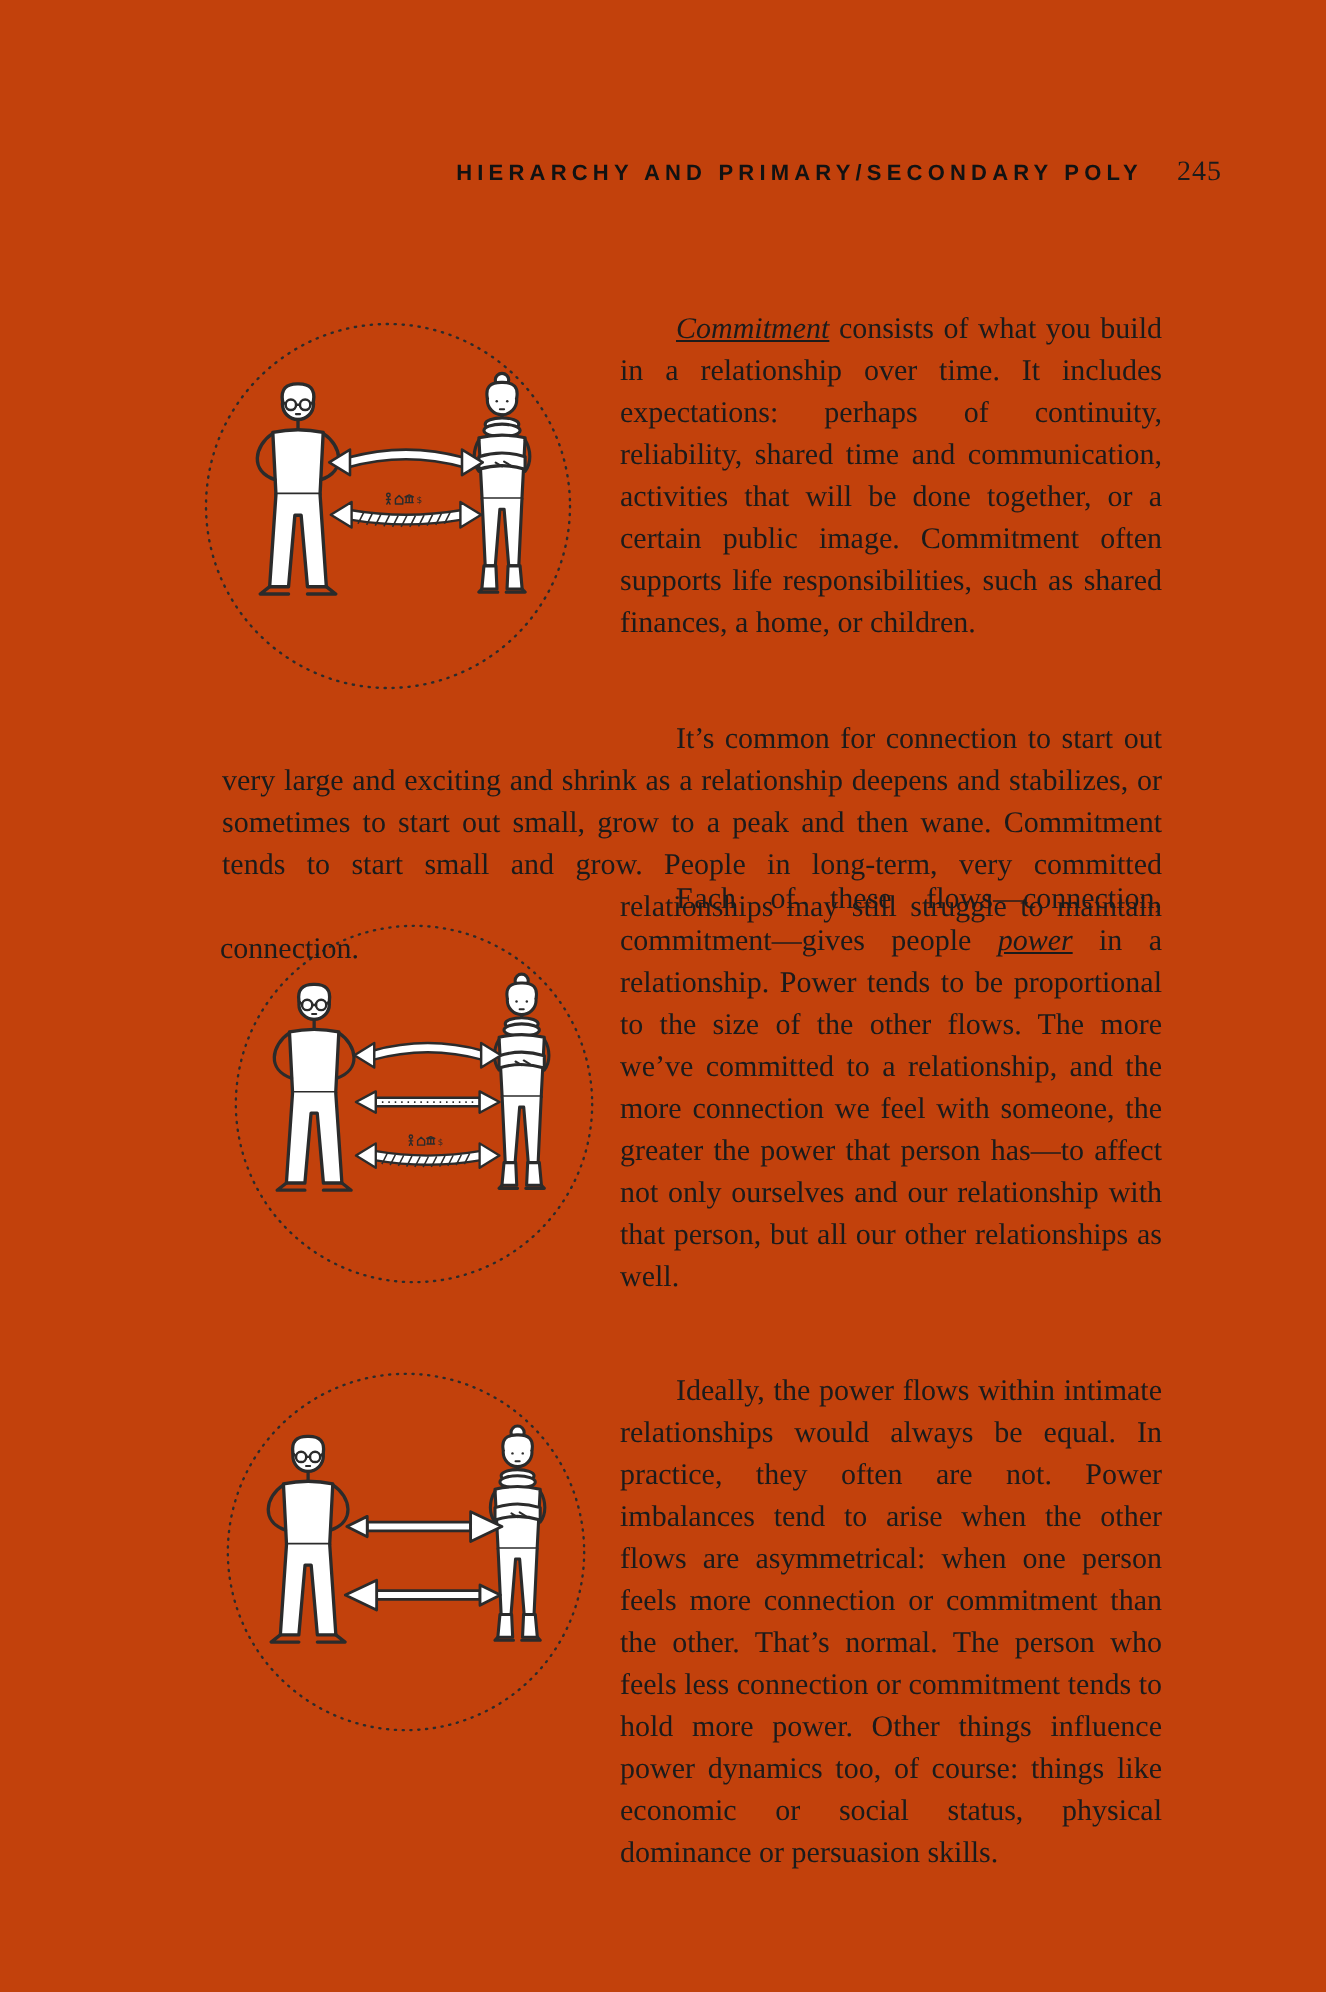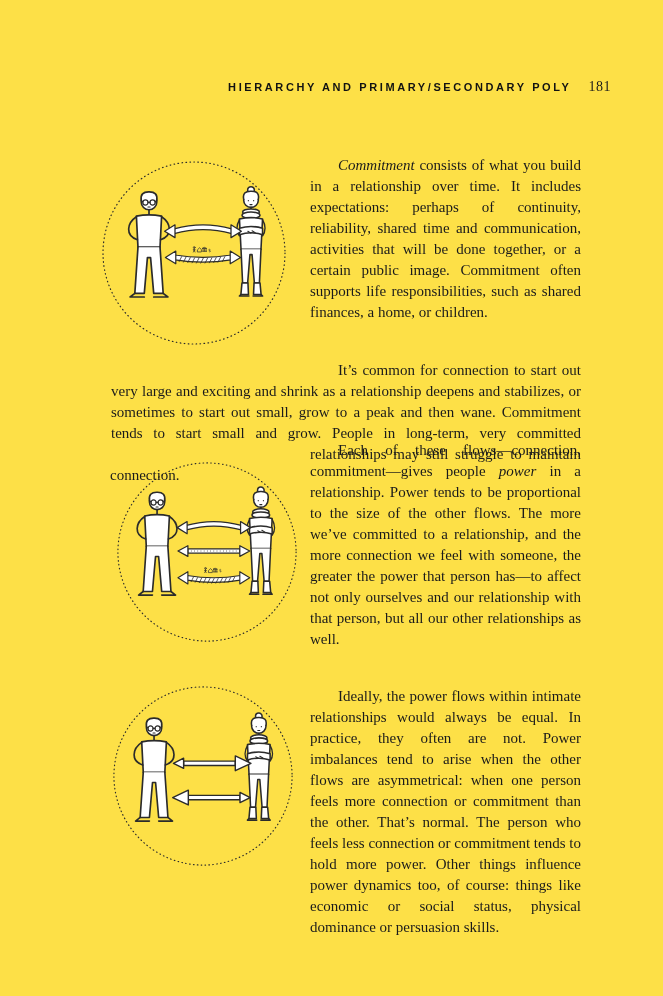--- a/index.html
+++ b/index.html
@@ -3,40 +3,40 @@
 <meta charset="utf-8">
 <style>
   html,body { margin:0; padding:0; }
   body {
     width:663px; height:996px; position:relative;
     background:#ffffff;
     font-family:"Liberation Serif", serif;
     color:#1b1b1b;
     overflow:hidden;
   }
-  .page { position:absolute; inset:0; background:#fde047; outline:1px solid #efefef; }
+  .page { position:absolute; inset:0; background:#c2410c; outline:1px solid #efefef; }
 
   .running-header {
     position:absolute; top:79px; right:52px;
     display:flex; align-items:baseline; gap:17px;
   }
   .header-title {
     font-family:"Liberation Sans", sans-serif;
     font-weight:bold; font-size:11px; letter-spacing:2.6px;
     color:#121212; white-space:nowrap;
   }
   .page-num { font-size:14px; letter-spacing:0.5px; color:#1b1b1b; }
 
   .para {
     position:absolute; margin:0;
     font-size:15px; line-height:21px;
     text-align:justify; color:#1b1b1b;
   }
   .indent { text-indent:28px; }
-  .it { font-style:italic; }
+  .it { font-style:italic;text-decoration:underline; }
 
   #p1 { left:310px; top:155px; width:271px; }
   #p2 { left:110px; top:360px; width:471px; }
   #p3 { left:310px; top:440px; width:271px; }
   #p4 { left:310px; top:686px; width:271px; }
 
   
   .wrap-spacer {
     float:left; width:200px; height:105px;
     shape-outside: polygon(0px 0px, 200px 0px, 200px 21px, 1px 21px,
@@ -136,21 +136,21 @@
       <g id="arrow-big-right" fill="#fff" stroke="#2b2b2b" stroke-width="1.8" stroke-linejoin="round">
         <path d="M-36,-2.8 H30 V2.8 H-36 Z"></path>
         <path d="M-36,-6.5 L-49,0 L-36,6.5 Z"></path>
         <path d="M30,-9.5 L50,0 L30,9.5 Z"></path>
       </g>
     </defs>
   </svg>
 
   <div class="running-header">
     <span class="header-title">HIERARCHY AND PRIMARY/SECONDARY POLY</span>
-    <span class="page-num">181</span>
+    <span class="page-num">245</span>
   </div>
 
   <svg id="fig1" class="fig" viewBox="0 0 190 190">
     <circle cx="95" cy="95" r="91" fill="none" stroke="#2b2b2b" stroke-width="1.2" stroke-dasharray="0.6 3.4" stroke-linecap="round"></circle>
     <use href="#person-man" transform="translate(50,44) scale(1.05)"></use>
     <use href="#person-woman" transform="translate(152,42) scale(1.05)"></use>
     <use href="#arrow-connection" transform="translate(104,70) scale(0.8)"></use>
     <use href="#arrow-commitment" transform="translate(104,97) scale(0.8)"></use>
   </svg>
 

